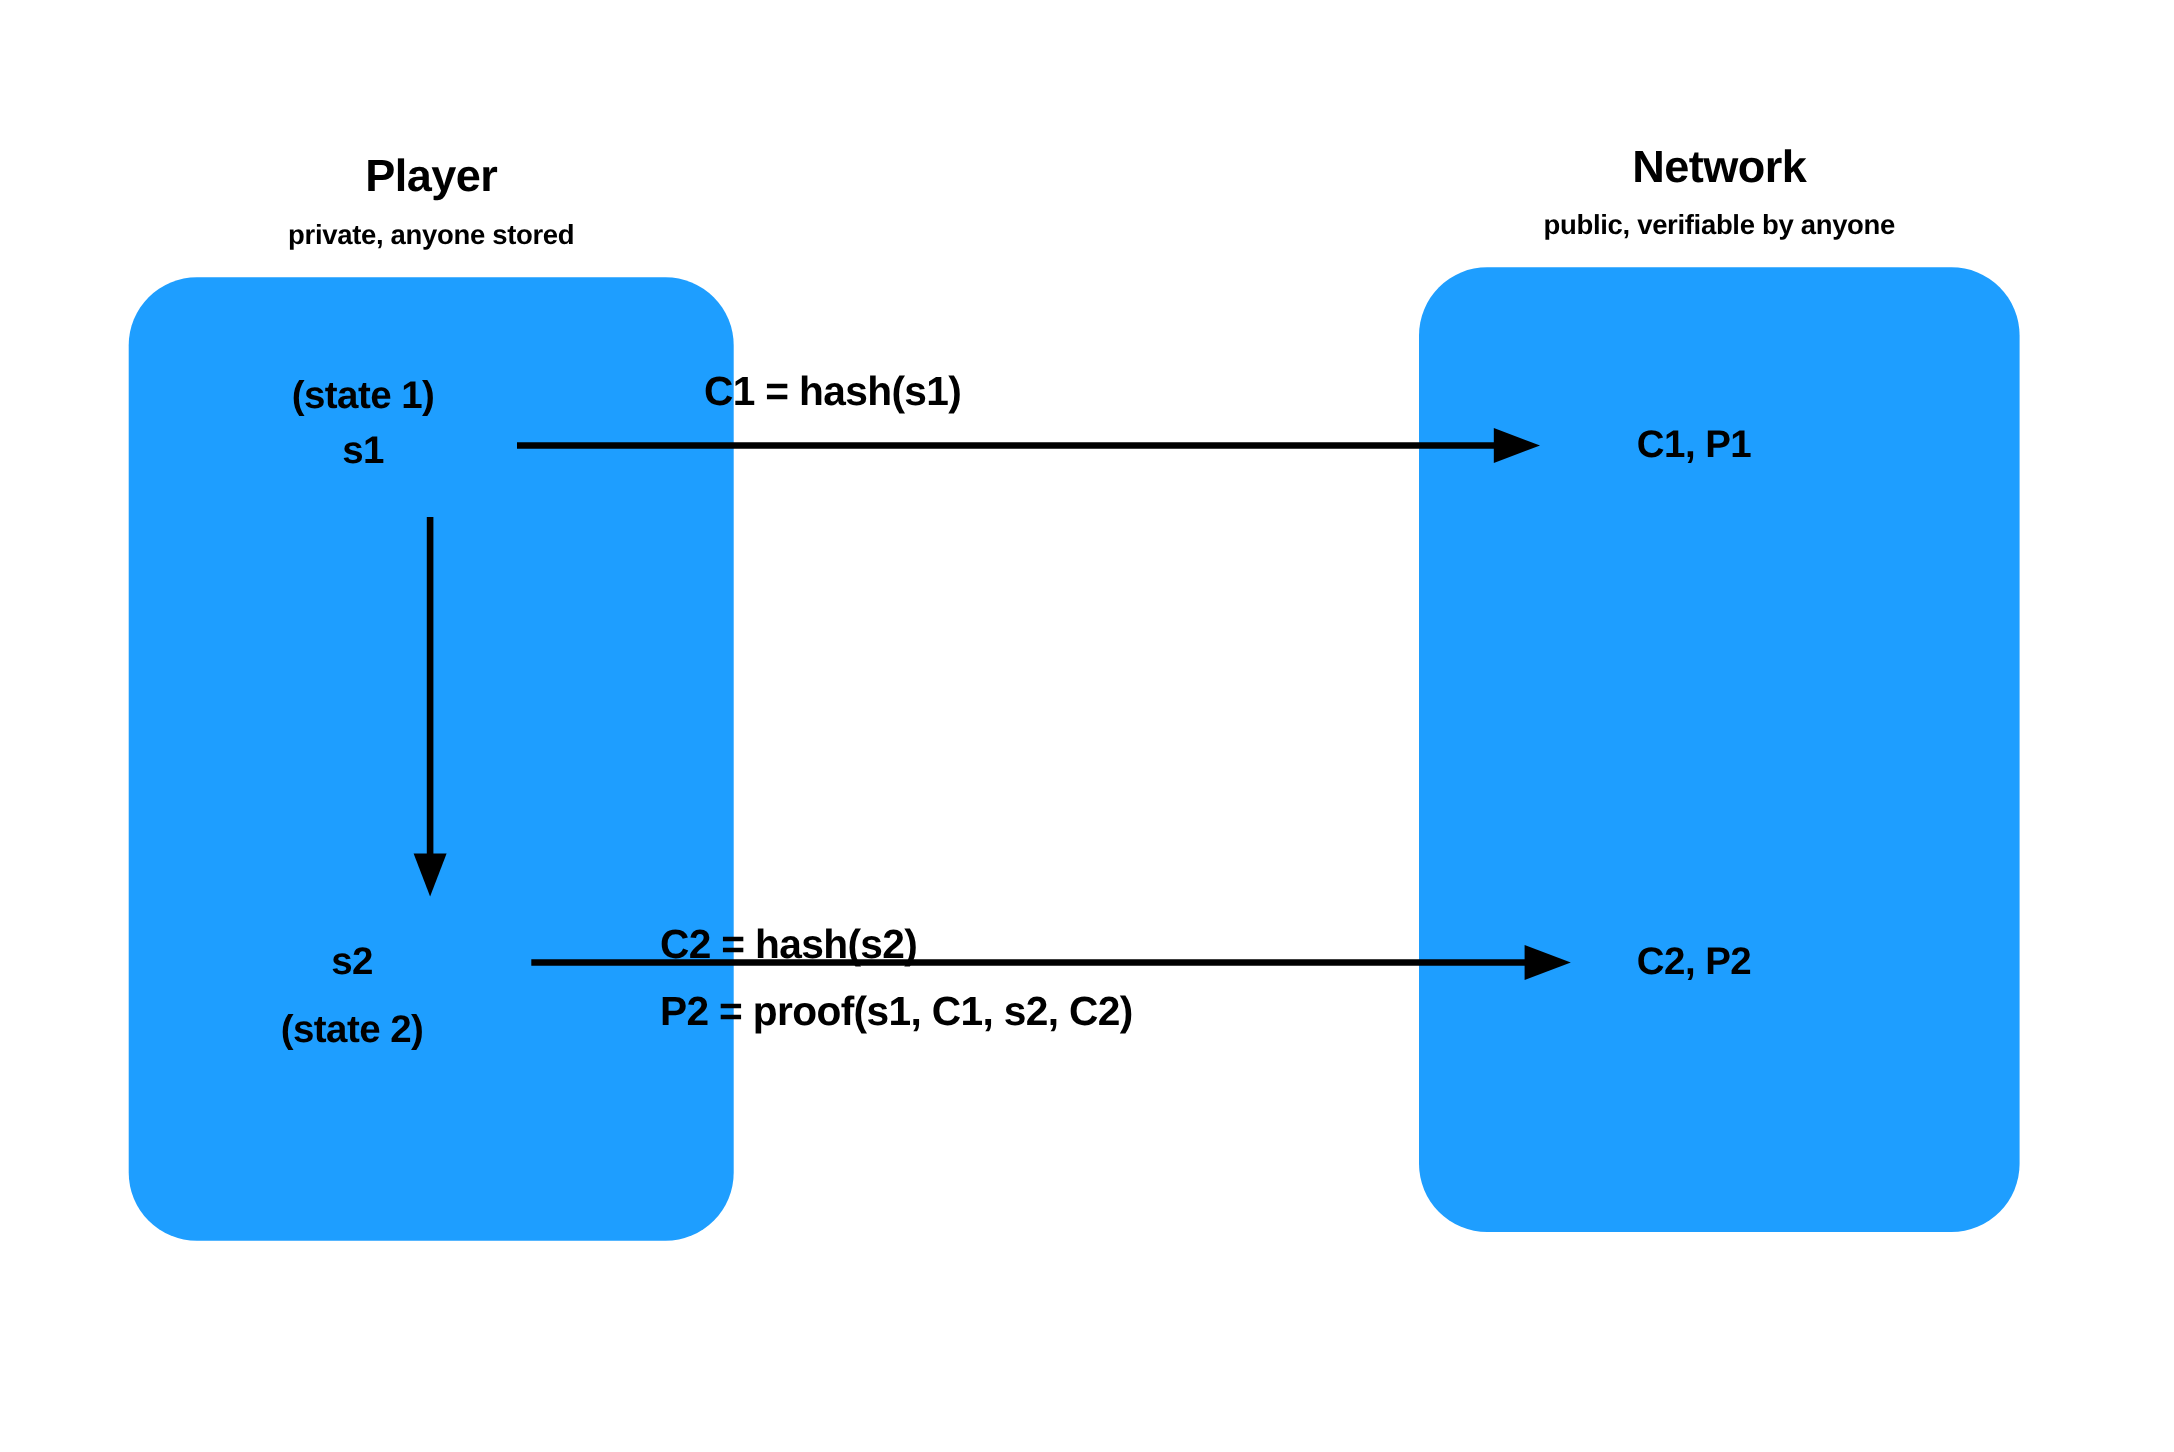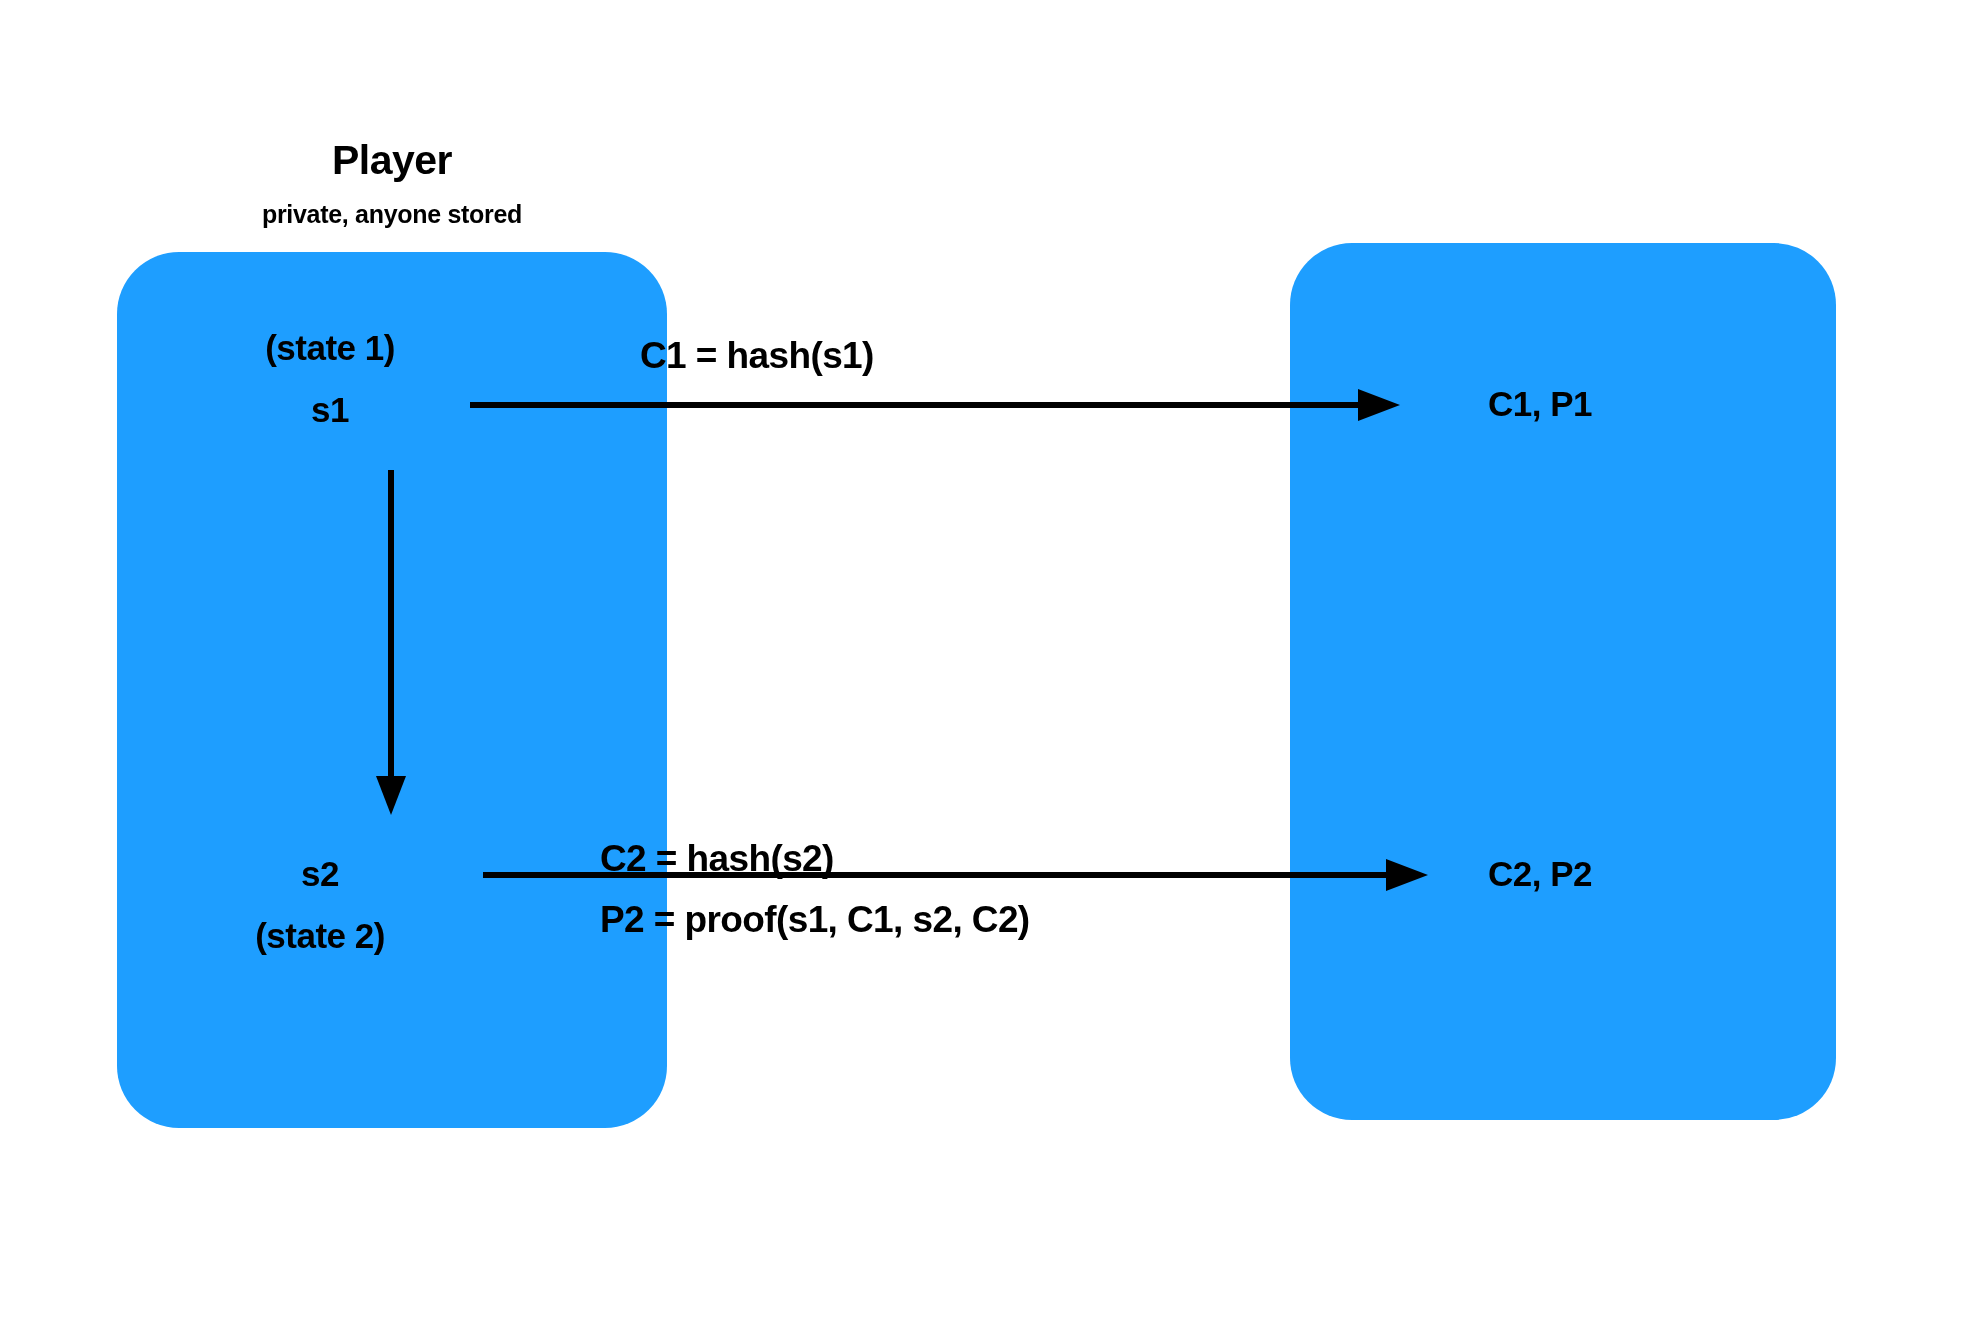--- a/index.html
+++ b/index.html
@@ -64,21 +64,21 @@
     position: absolute;
     color: #000000;
     font-size: 35px;
     font-weight: bold;
     letter-spacing: -0.5px;
     line-height: 1;
     white-space: nowrap;
     text-align: center;
   }
 
-  #state1-label  { left: 180px; top: 330px; width: 300px; }
+  #state1-label  { left: 180px; top: 342px; width: 300px; }
   #state1-value  { left: 180px; top: 392px; width: 300px; }
   #state2-value  { left: 170px; top: 856px; width: 300px; }
   #state2-label  { left: 170px; top: 918px; width: 300px; }
 
   #network-row1 { left: 1370px; top: 386px; width: 340px; }
   #network-row2 { left: 1370px; top: 856px; width: 340px; }
 
   
   .arrow-svg {
     position: absolute;
@@ -106,20 +106,24 @@
 </head>
 <body>
 
 <div id="canvas" style="background: rgb(255, 255, 255);">
 
   <div class="col-header" id="player-header">
     <div class="col-title">Player</div>
     <div class="col-sub">private, anyone stored</div>
   </div>
 
+  <div class="col-header" id="network-header">
+    <div class="col-title">Network</div>
+    <div class="col-sub">public, verifiable by anyone</div>
+  </div>
 
   <div class="panel" id="player-panel" style="background: rgb(30, 158, 255);"></div>
   <div class="panel" id="network-panel" style="background: rgb(30, 158, 255);"></div>
 
   <div class="panel-text" id="state1-label">(state 1)</div>
   <div class="panel-text" id="state1-value">s1</div>
   <div class="panel-text" id="state2-value">s2</div>
   <div class="panel-text" id="state2-label">(state 2)</div>
 
   <div class="panel-text" id="network-row1">C1, P1</div>

